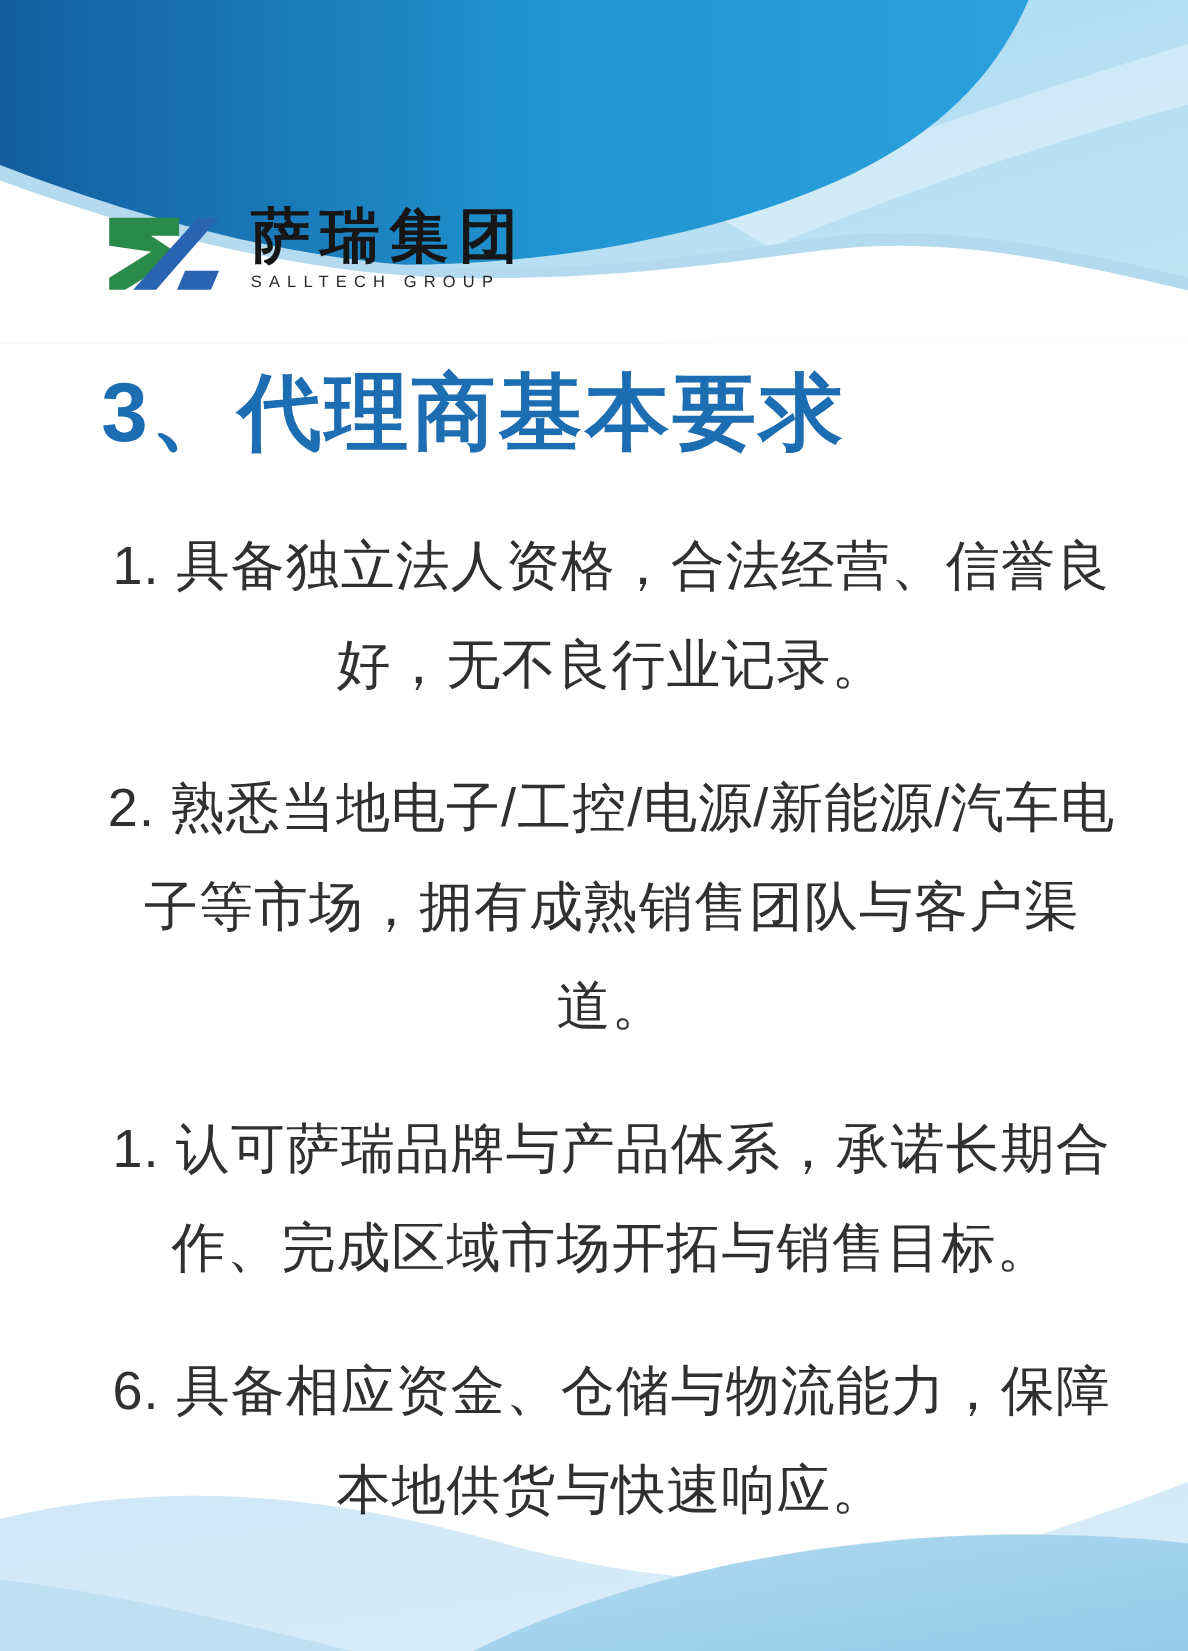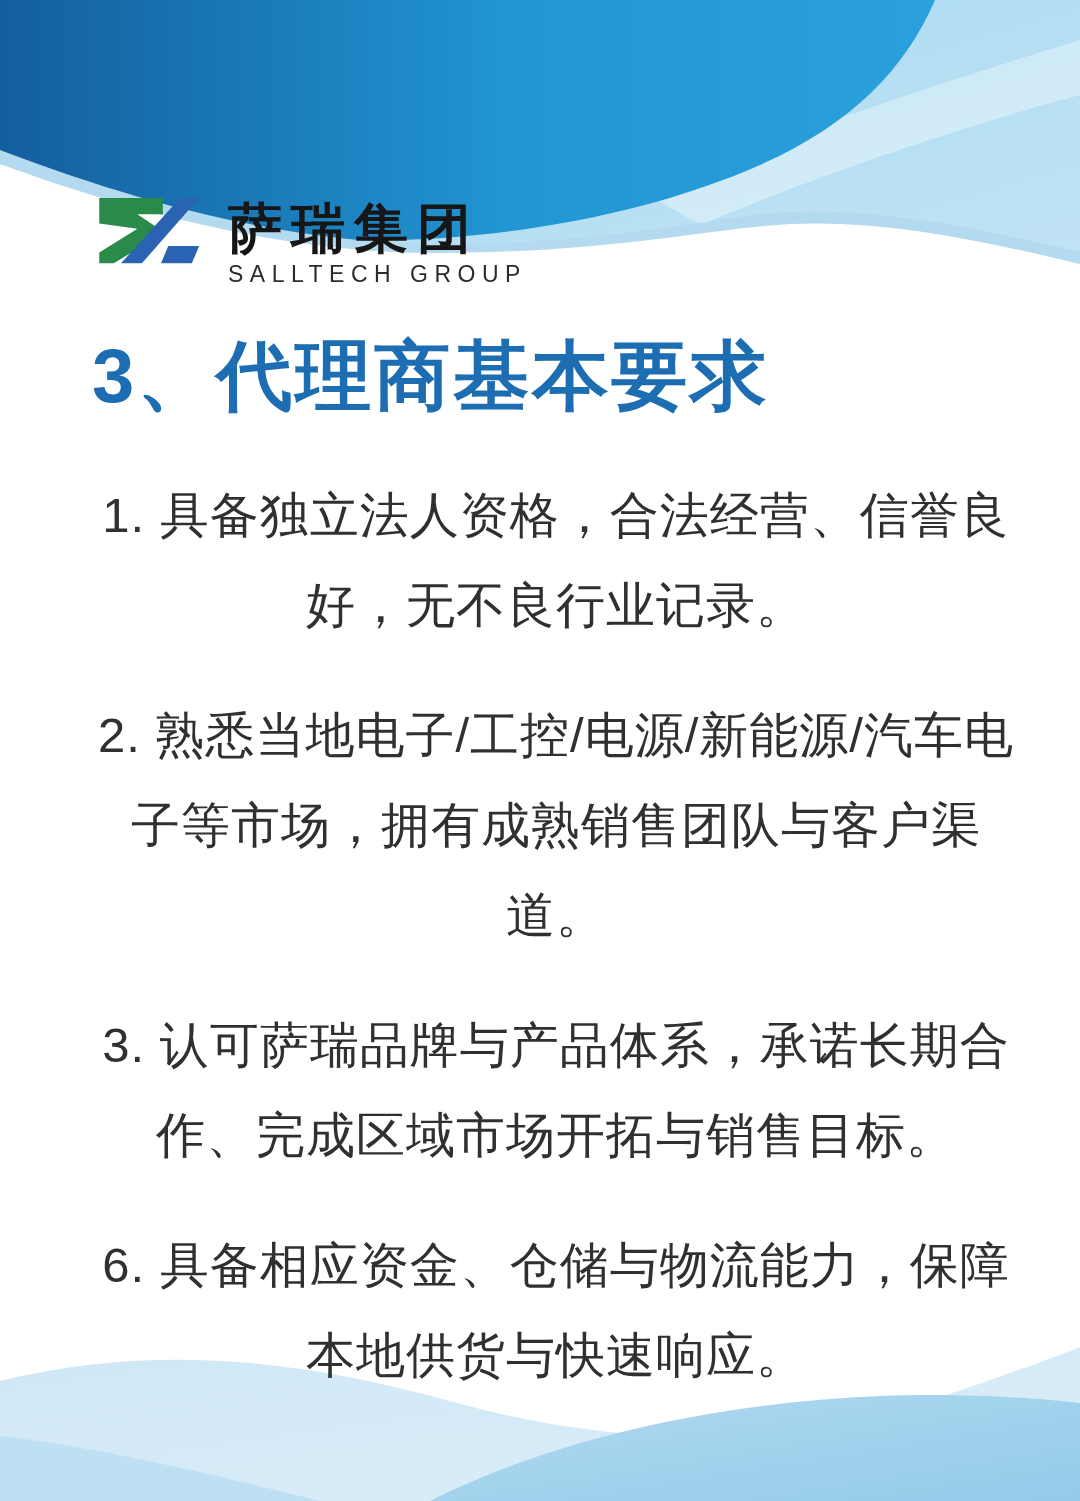--- a/index.html
+++ b/index.html
@@ -5,26 +5,26 @@
   html,body{margin:0;padding:0;}
   body{
     width:1080px;height:1501px;position:relative;overflow:hidden;
     background:#ffffff;
     font-family:"Liberation Sans","DejaVu Sans",sans-serif;
   }
   .wave-layer{position:absolute;left:0;width:1080px;pointer-events:none;}
   .wave-top{top:0;height:312px;}
   .wave-bottom{bottom:0;height:272px;}
   .content{position:relative;z-index:2;padding:0 60px 0 92px;}
-  .logo-row{display:flex;align-items:flex-end;gap:18px;padding-top:186px;}
+  .logo-row{display:flex;align-items:flex-start;gap:18px;padding-top:186px;}
   .logo-mark{width:118px;height:102px;flex:0 0 auto;}
   .logo-mark svg{width:118px;height:102px;display:block;}
   .logo-text{display:flex;flex-direction:column;}
   .logo-cn{font-size:54px;font-weight:bold;color:#161616;letter-spacing:9px;line-height:1.1;}
-  .logo-en{font-size:23px;color:#2b2b2b;letter-spacing:6.5px;margin-top:3px;}
+  .logo-en{font-size:15px;color:#2b2b2b;letter-spacing:6.5px;margin-top:3px;}
   .section-title{
     margin-top:44px;font-size:76px;font-weight:bold;color:#1c6db2;
     letter-spacing:3px;line-height:1.15;
   }
   .paras{margin-top:0;}
   .para{
     font-size:49px;line-height:90px;color:#303030;letter-spacing:1px;
     white-space:pre-line;margin:40px 0 0 0;max-width:932px;text-align:center;
   }
   .para:first-child{margin-top:24px;}
@@ -84,19 +84,19 @@
   </div>
 
   <h1 class="section-title">3、代理商基本要求</h1>
 
   <div class="paras">
     <p class="para">1. 具备独立法人资格，合法经营、信誉良
 好，无不良行业记录。</p>
     <p class="para">2. 熟悉当地电子/工控/电源/新能源/汽车电
 子等市场，拥有成熟销售团队与客户渠
 道。</p>
-    <p class="para">3. 认可萨瑞品牌与产品体系，承诺长期合
+    <p class="para">1. 认可萨瑞品牌与产品体系，承诺长期合
 作、完成区域市场开拓与销售目标。</p>
     <p class="para">6. 具备相应资金、仓储与物流能力，保障
 本地供货与快速响应。</p>
   </div>
 
 </div>
 
 </body></html>

